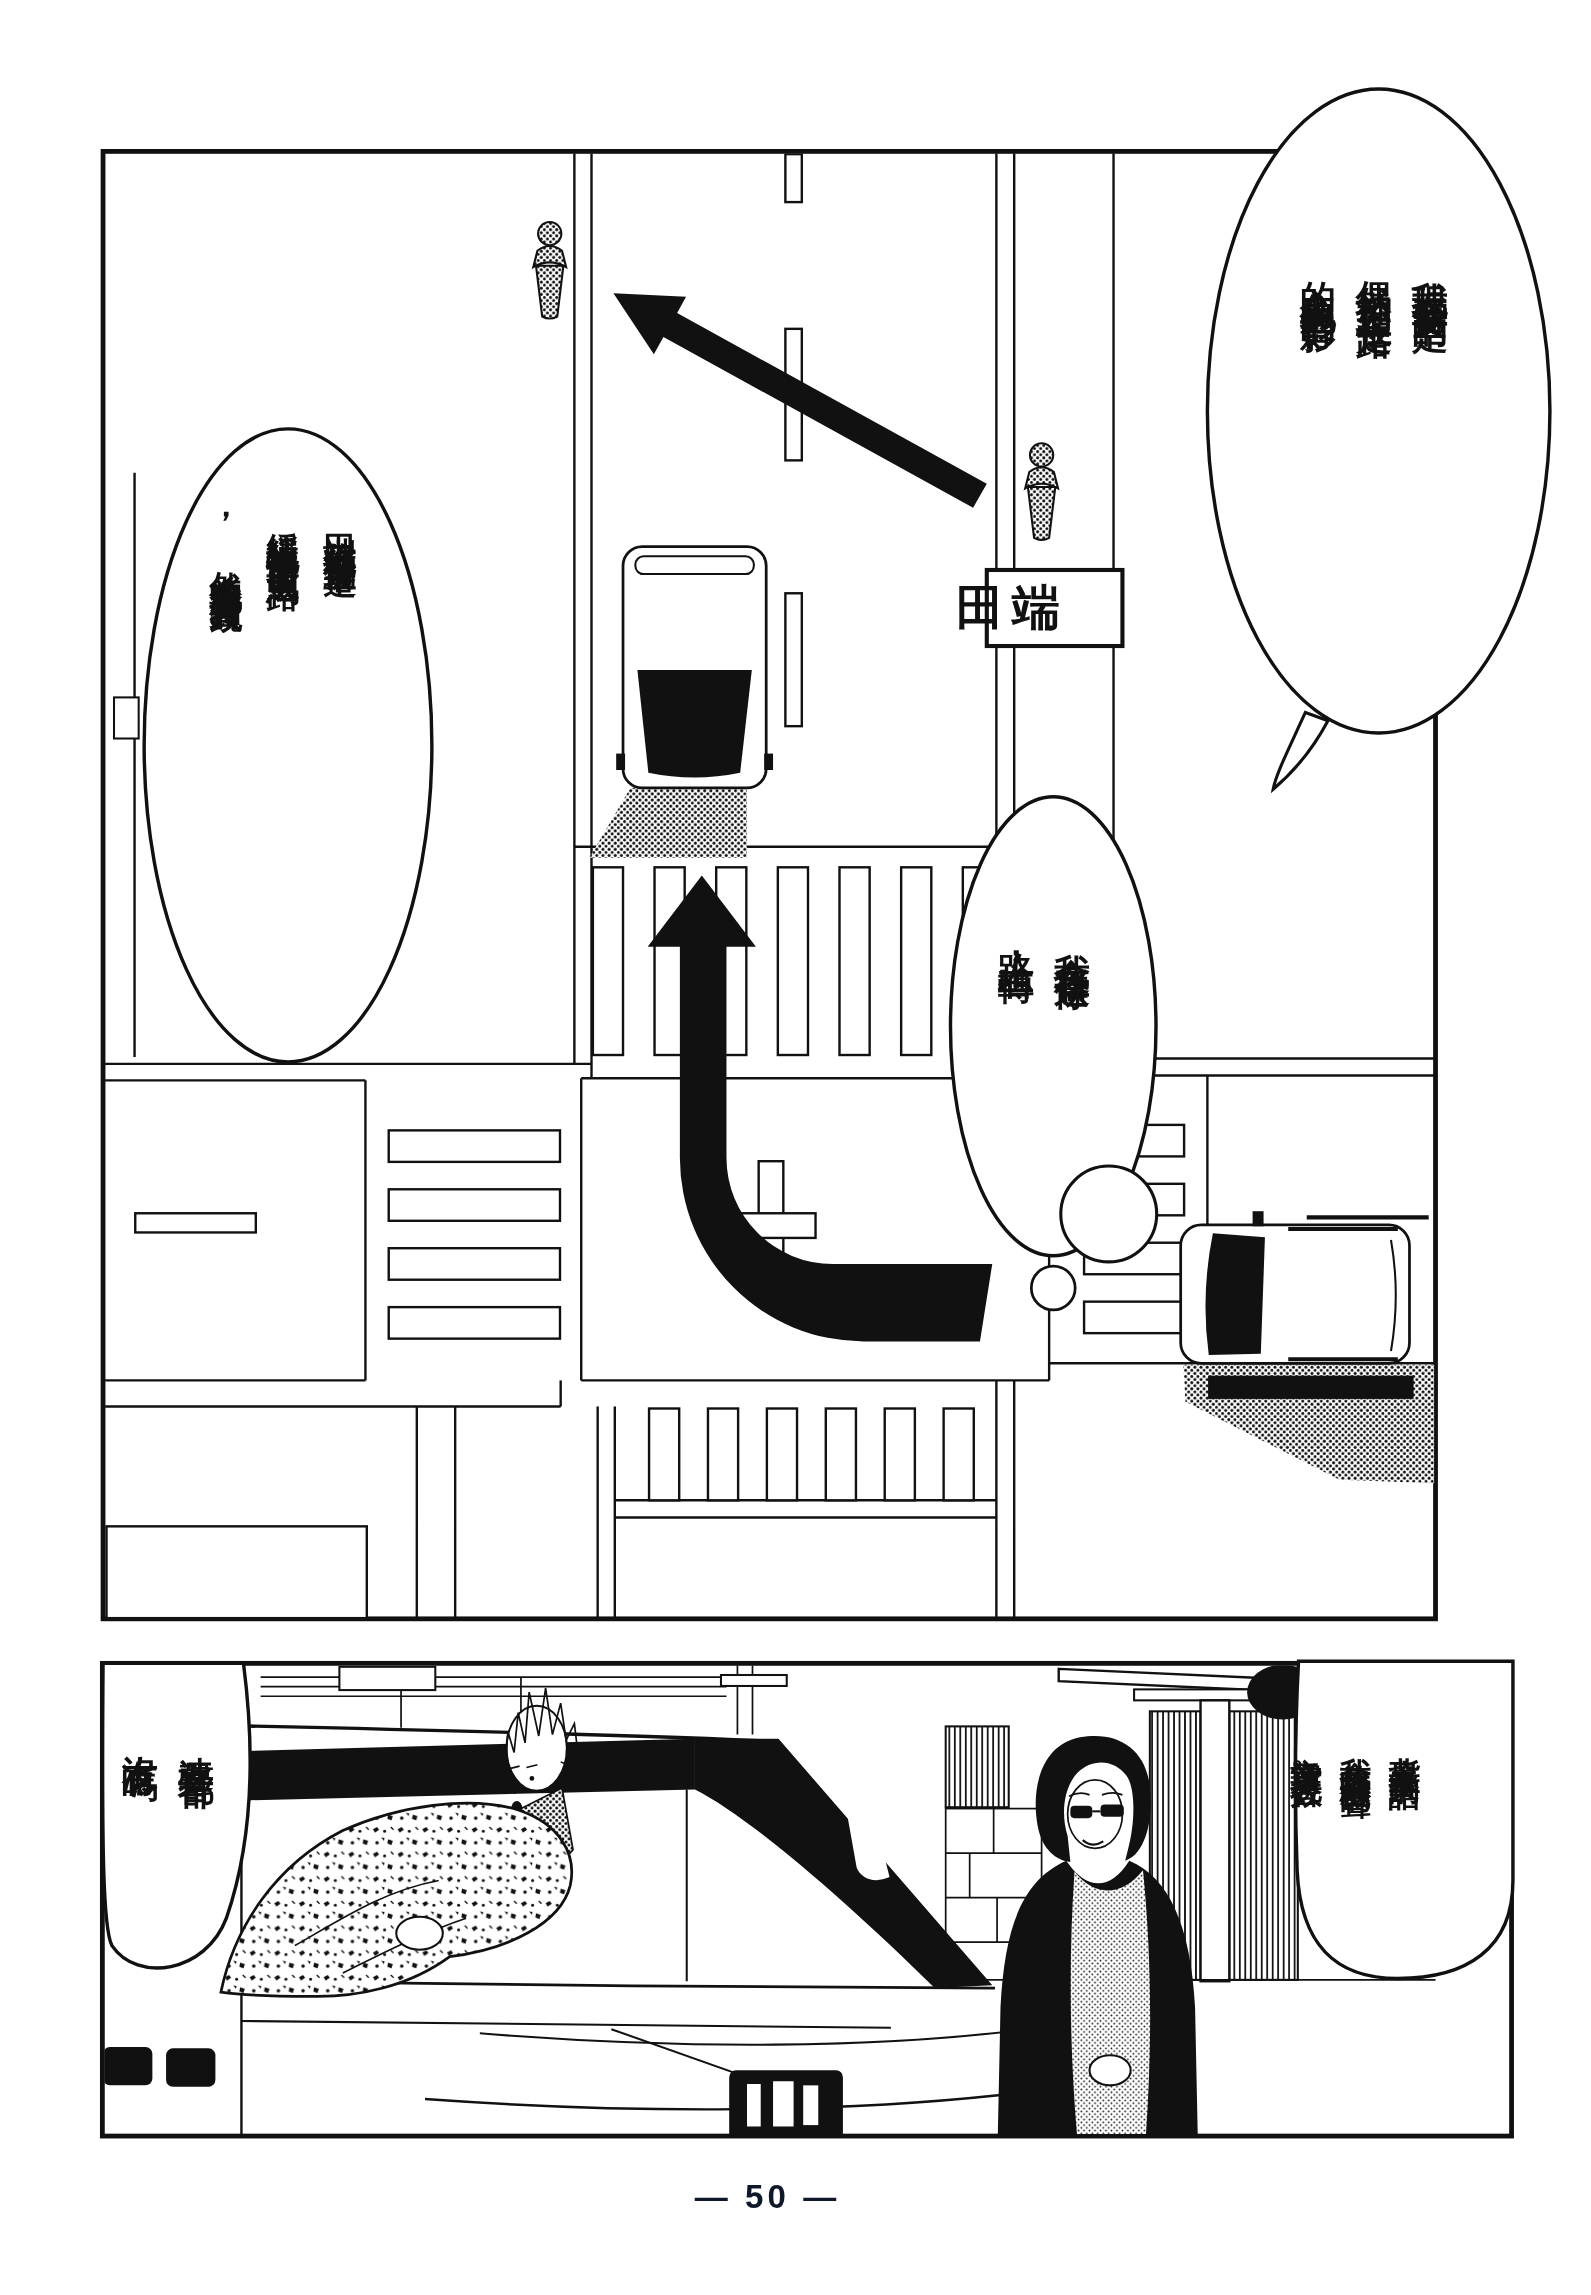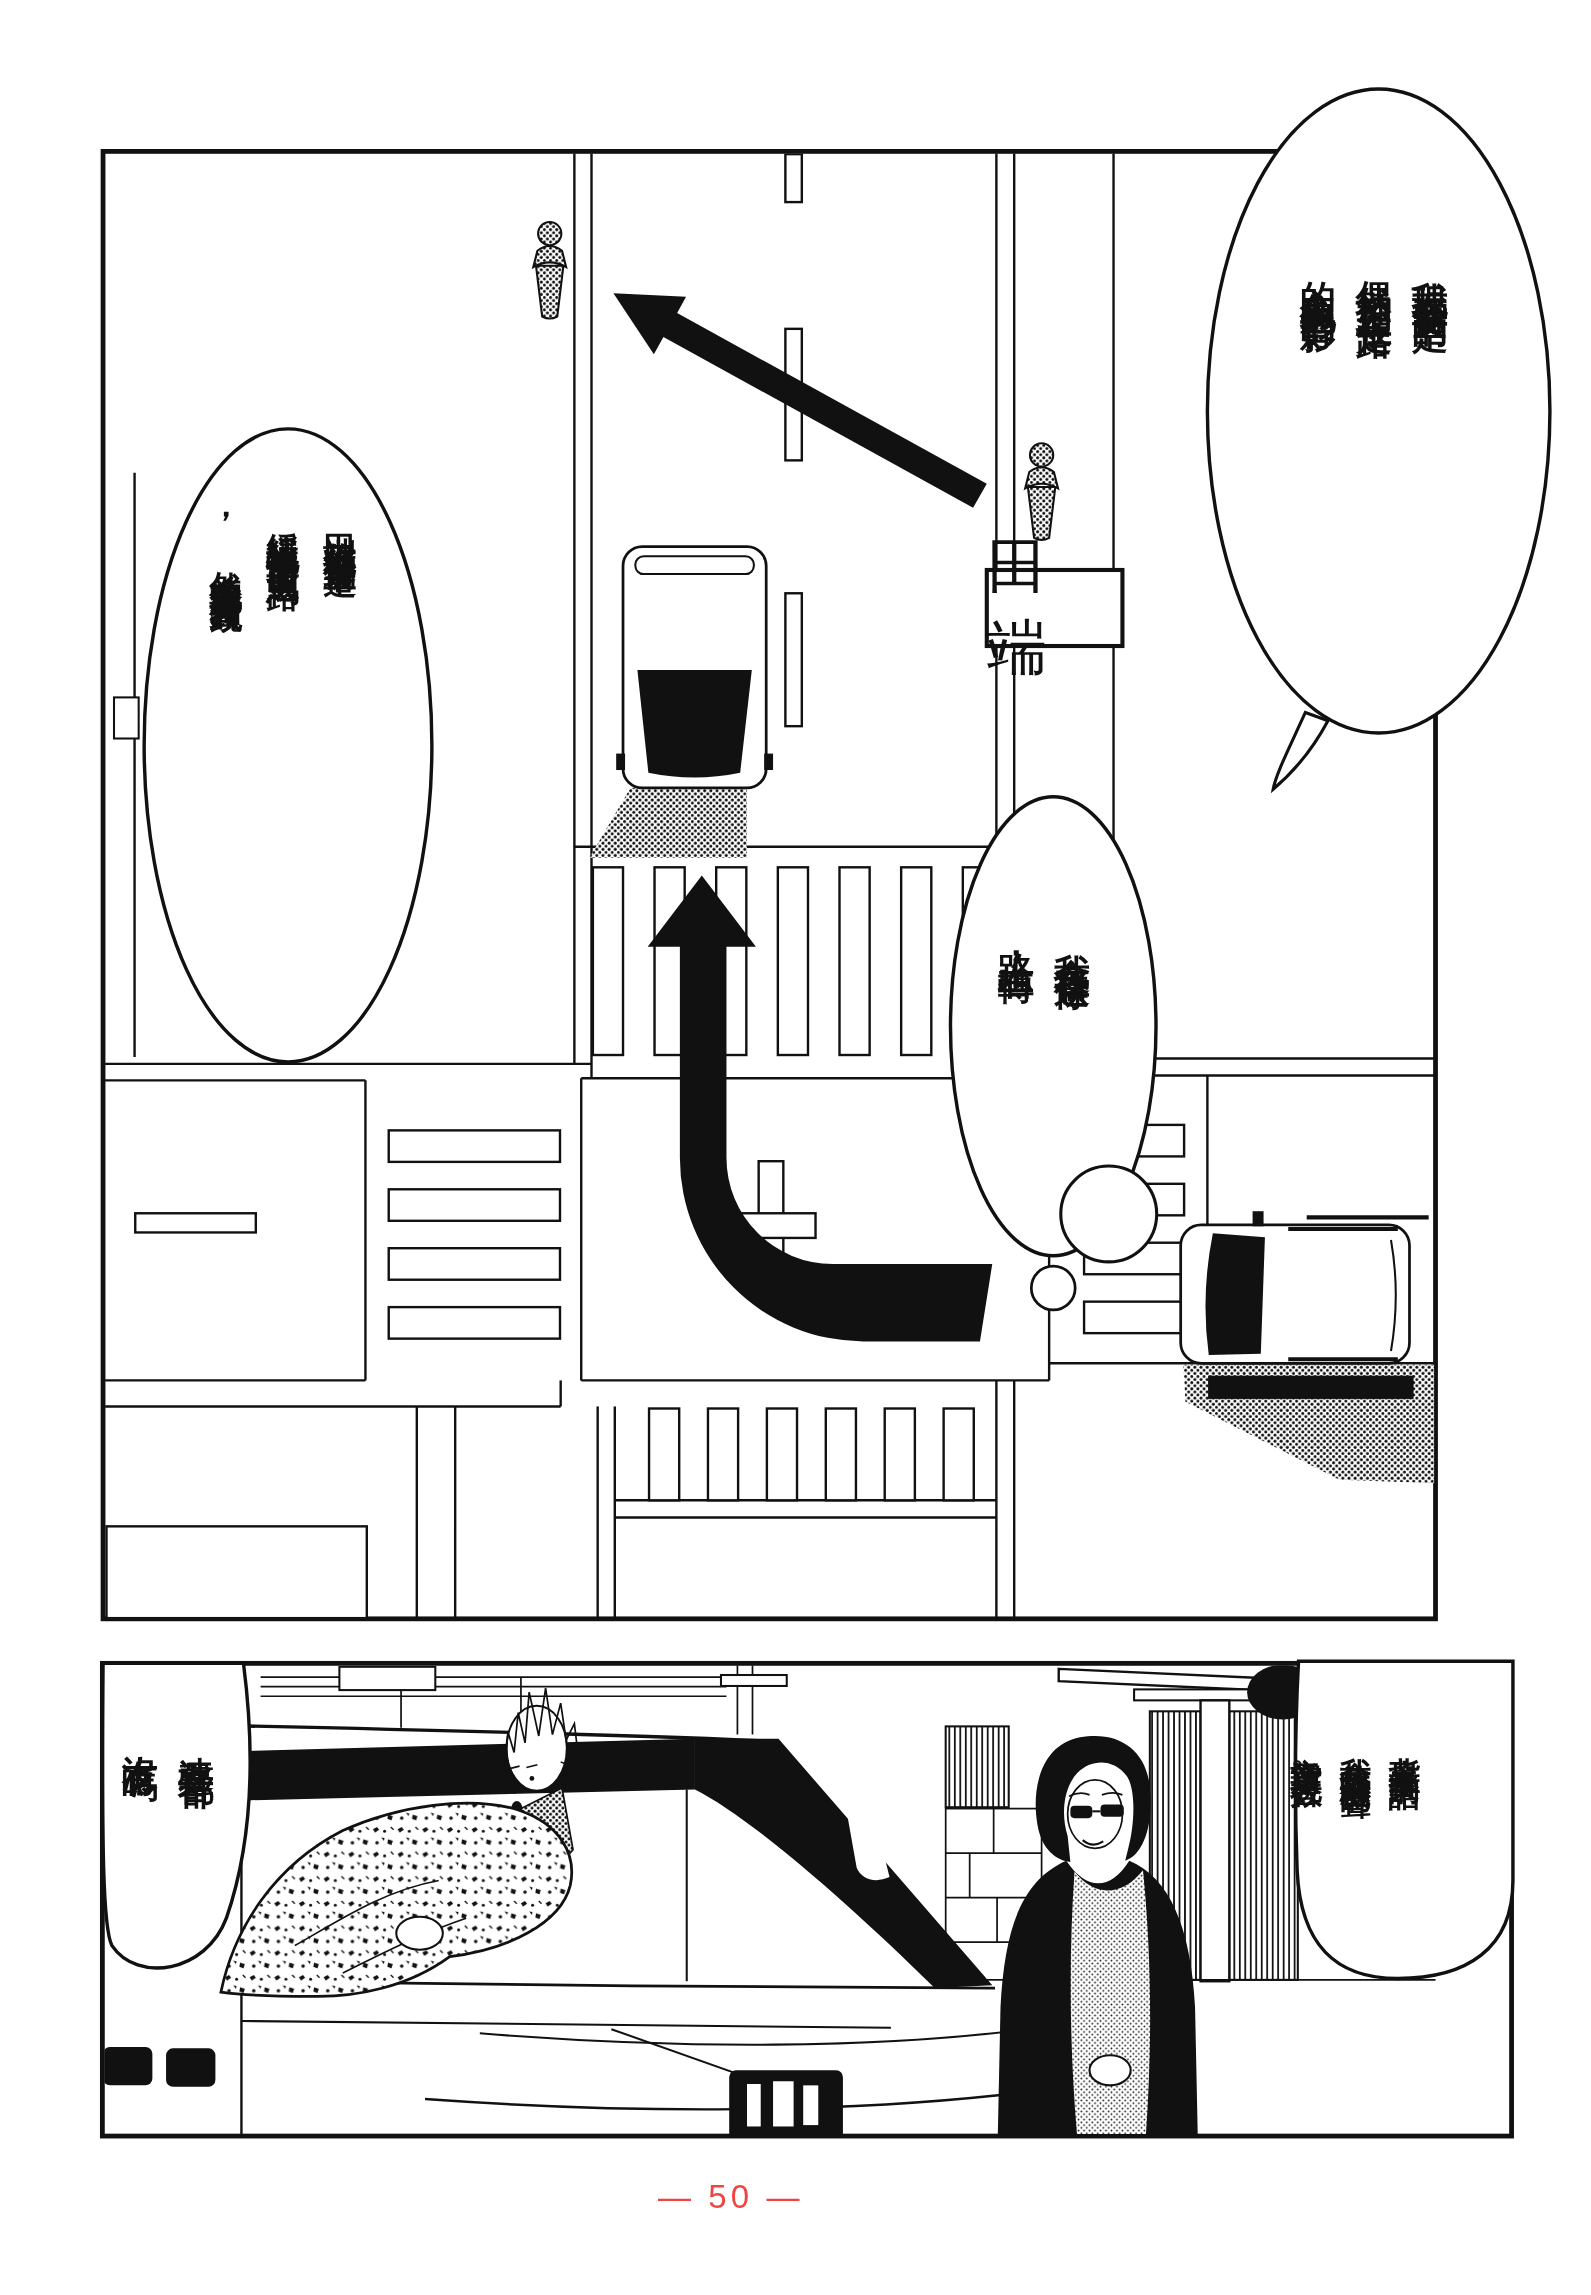--- a/index.html
+++ b/index.html
@@ -7,25 +7,25 @@
         font-family:"Liberation Sans", sans-serif;}
   svg{position:absolute;left:0;top:0;}
   .vtext{position:absolute;writing-mode:vertical-rl;text-orientation:upright;
          font-weight:700;color:#111;white-space:nowrap;}
   .vtext span{display:block;}
   .t-narrator{left:1290px;top:252px;height:370px;font-size:36px;letter-spacing:6.2px;line-height:56px;}
   .t-direction{left:198px;top:507px;height:466px;font-size:33px;letter-spacing:4.1px;line-height:57px;}
   .t-turn{left:988px;top:924px;height:233px;font-size:36px;letter-spacing:5.5px;line-height:56px;}
   .t-ambient{left:1282px;top:1732px;height:315px;font-size:31.5px;letter-spacing:4.1px;line-height:49px;}
   .t-nosound{left:112px;top:1727px;height:192px;font-size:36px;letter-spacing:5.5px;line-height:56px;}
-  .sign-label{position:absolute;left:987px;top:570px;width:136px;height:76px;
+  .sign-label{position:absolute;left:944px;top:570px;width:136px;height:76px;
        display:flex;align-items:center;justify-content:center;
-       font-size:60px;font-weight:400;color:#111;letter-spacing:8.2px;}
-  .page-number{position:absolute;left:658px;top:2178px;width:219px;
-       font-size:33px;font-weight:400;color:#ef4444;letter-spacing:4.1px;}
+       font-size:48px;font-weight:700;color:#111;letter-spacing:8.2px;}
+  .page-number{position:absolute;left:658px;top:2178px;width:219px;text-align:center;
+       font-size:33px;font-weight:700;color:#0f172a;letter-spacing:4.1px;}
 </style>
 </head>
 <body>
 
 <div class="page">
 
 <svg width="1592" height="2295" viewBox="0 0 2323 3350">
   <defs>
     <pattern id="ht" width="9" height="9" patternUnits="userSpaceOnUse">
       <rect width="9" height="9" fill="#fff"></rect>

